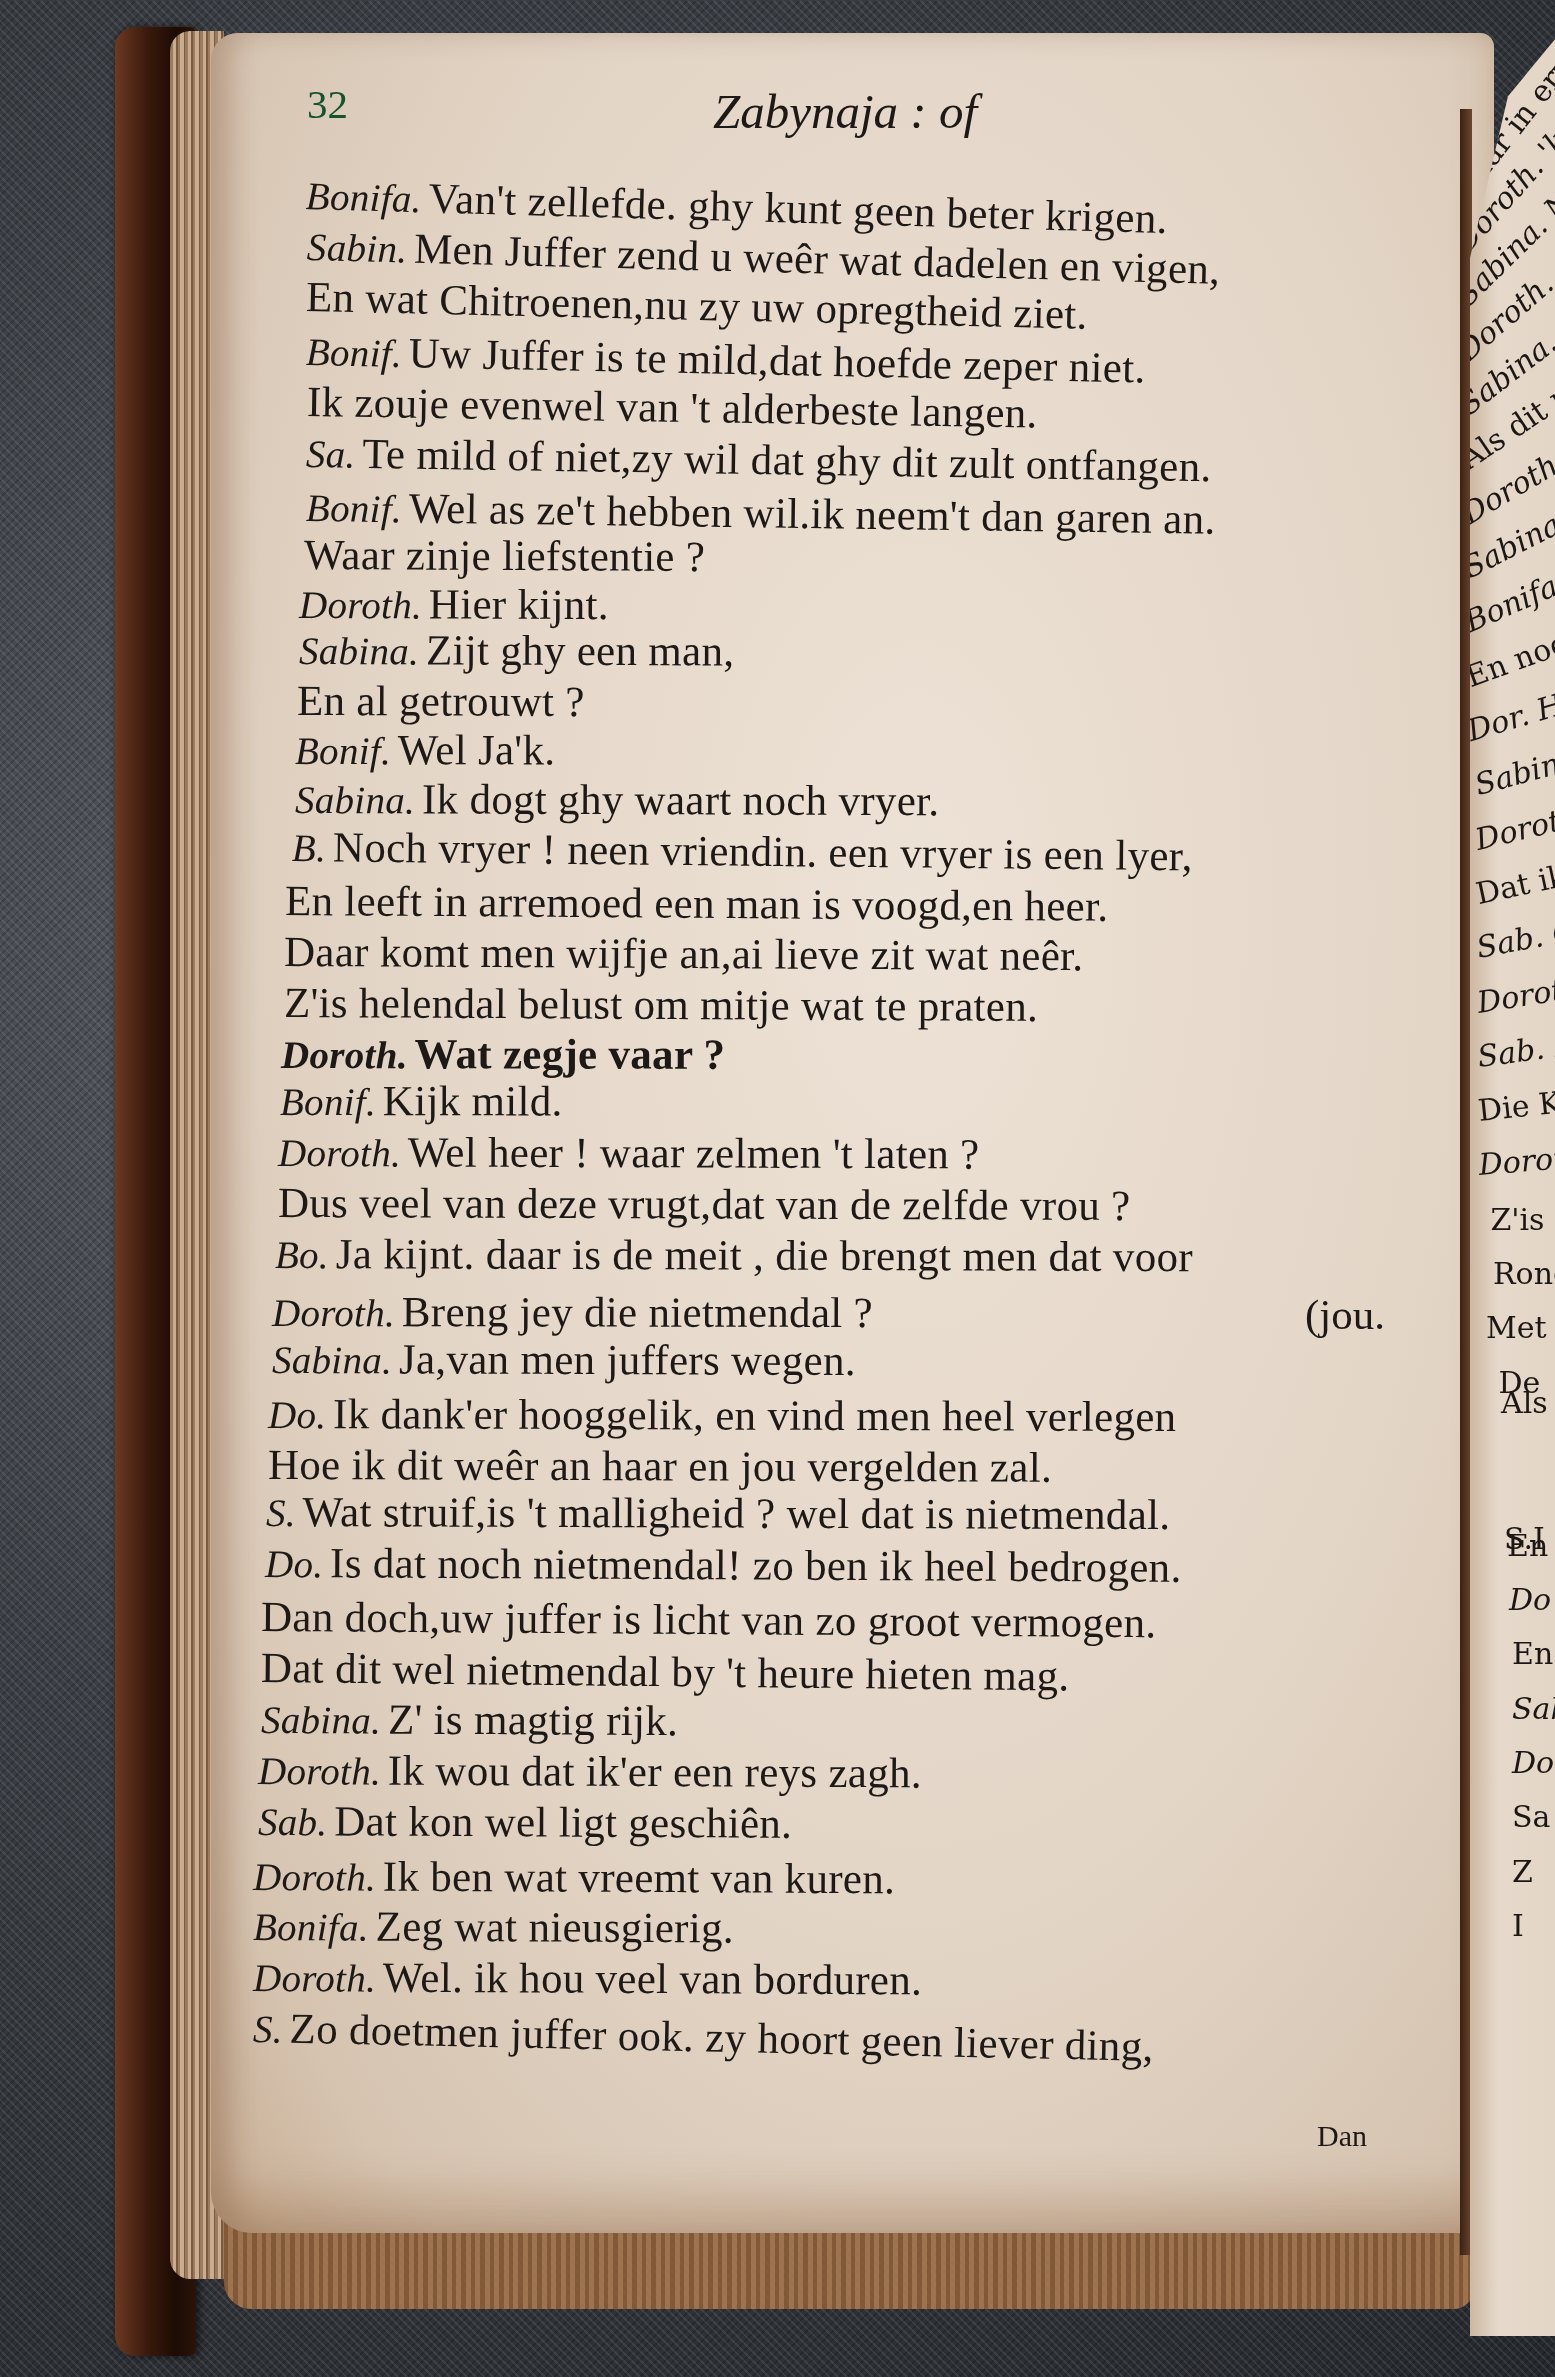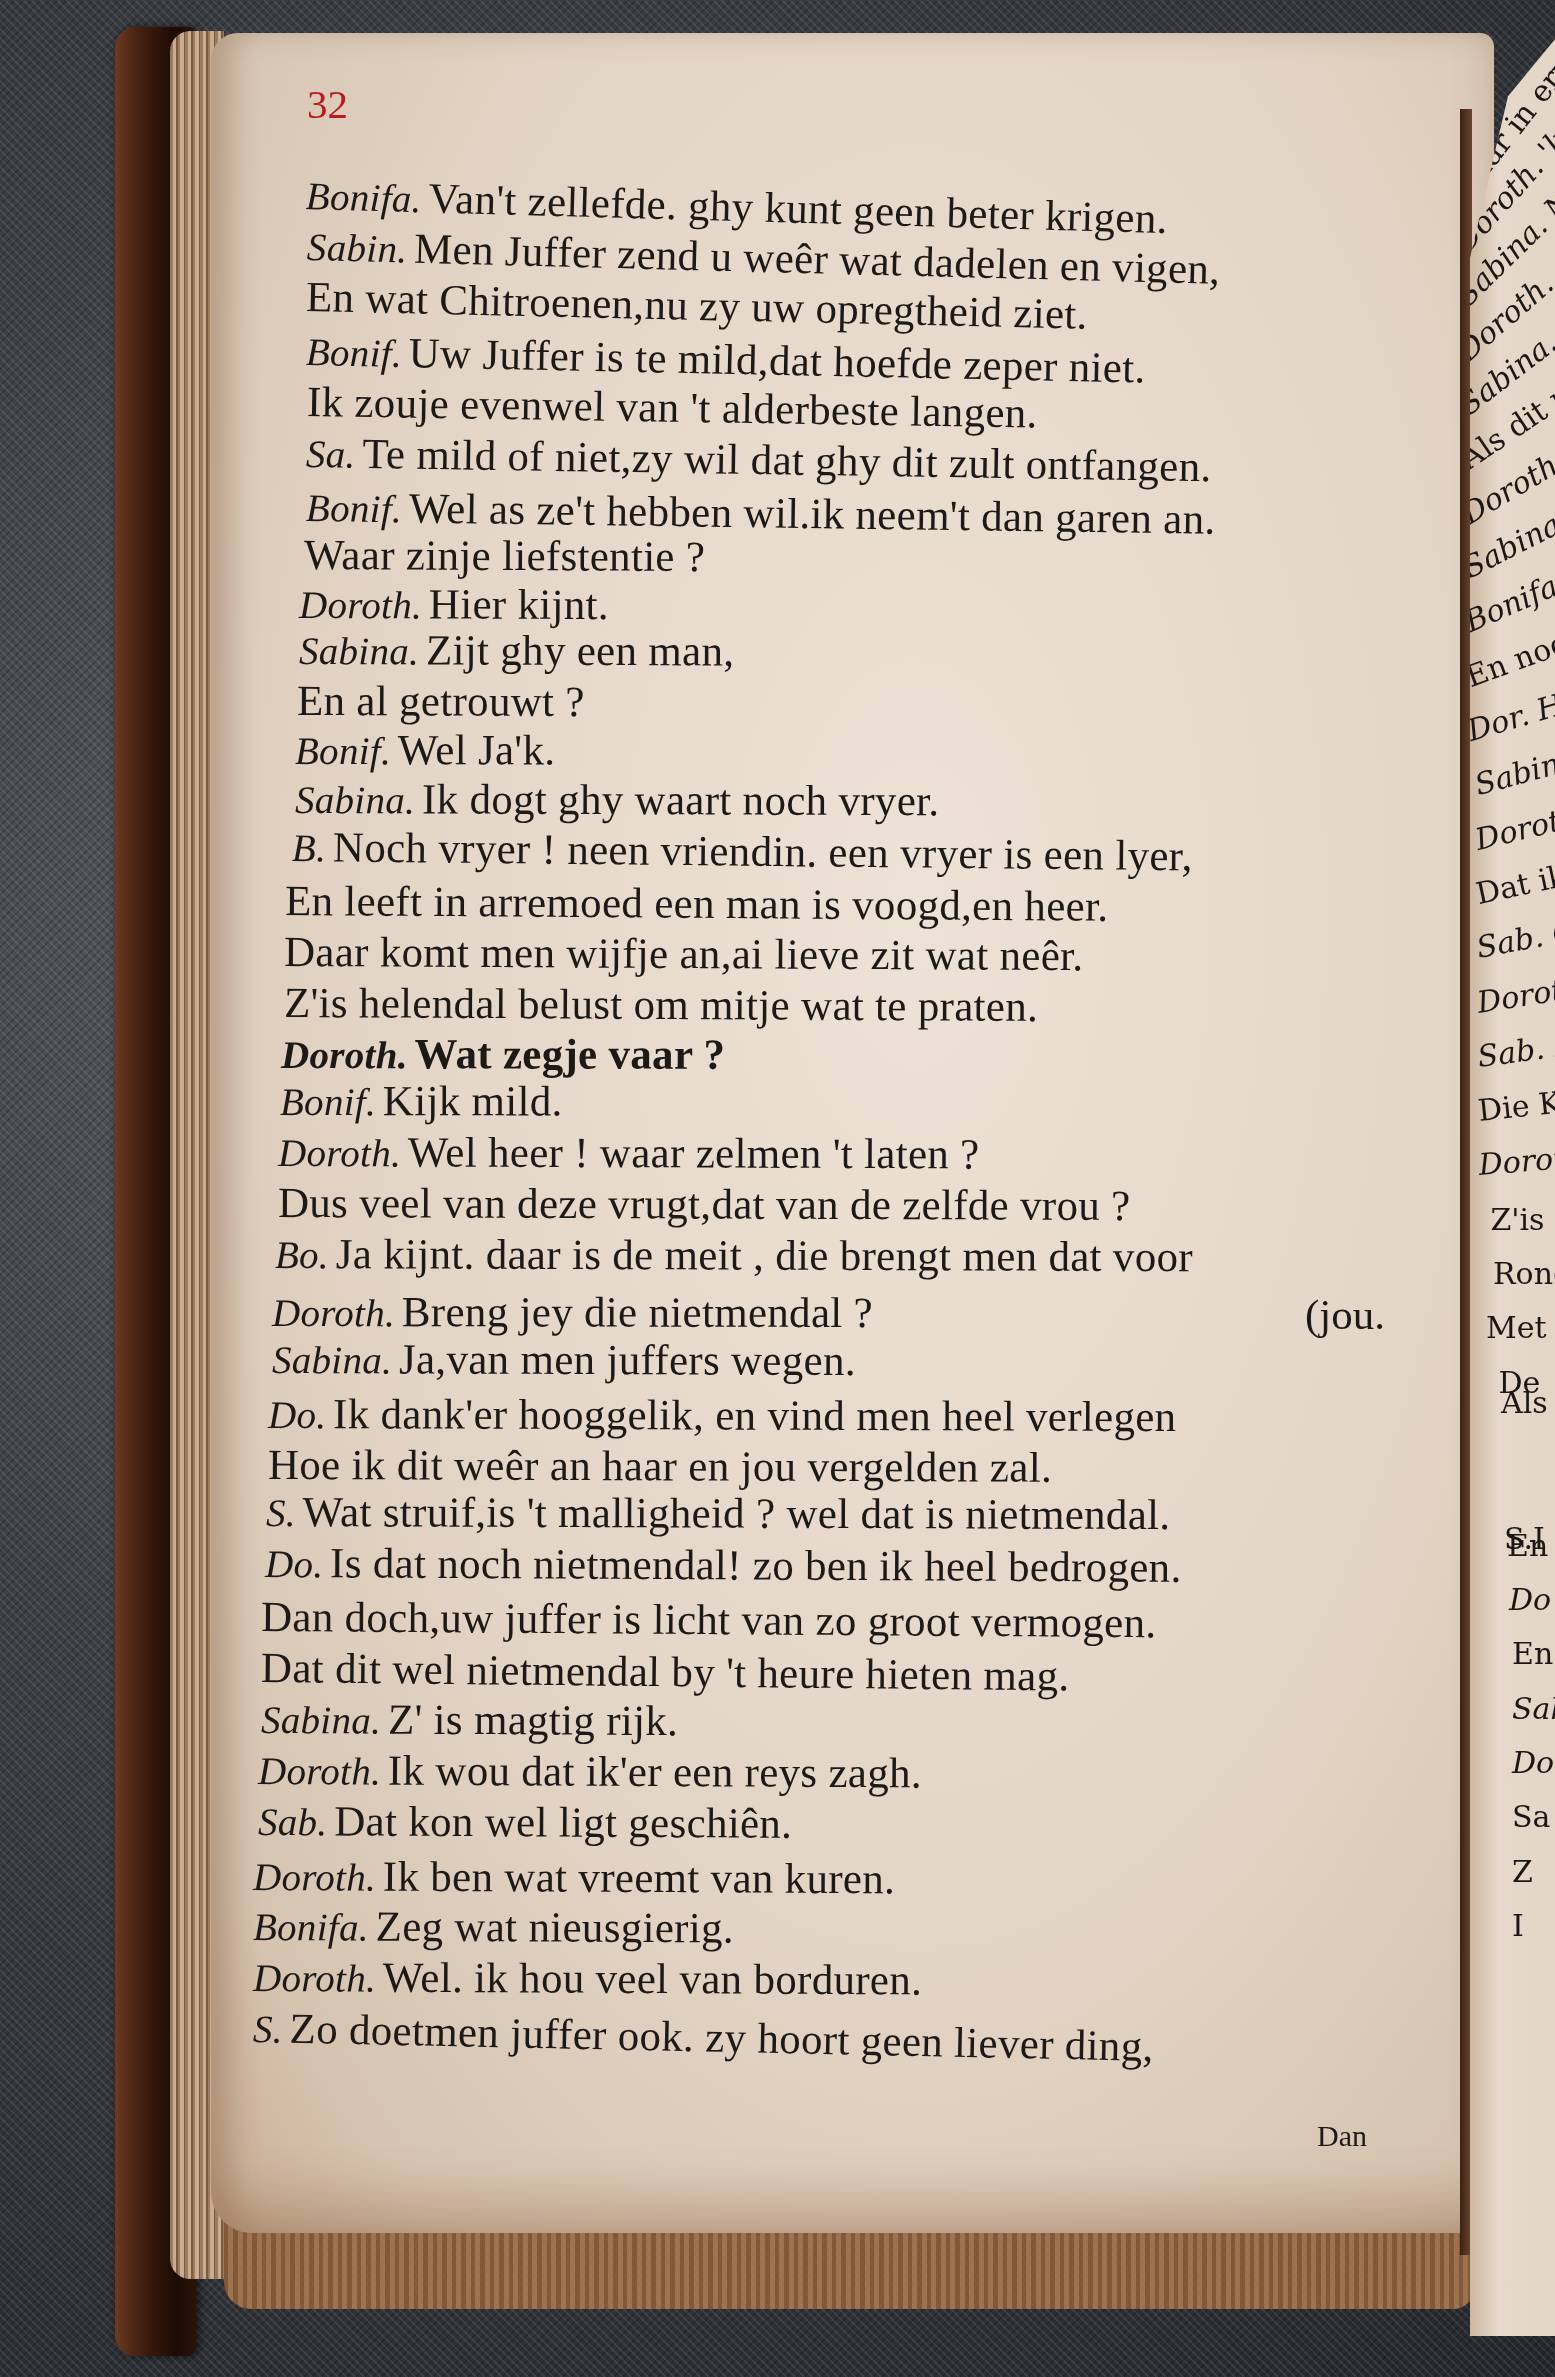--- a/index.html
+++ b/index.html
@@ -56,21 +56,21 @@
 
   .text-layer { position: absolute; left: 0; top: 0; width: 100%; height: 100%; }
   .line {
     position: absolute; white-space: nowrap;
     font-family: "Liberation Serif", "DejaVu Serif", serif;
     font-size: 43px; color: #1d1916; letter-spacing: 0.3px;
     transform-origin: 0 50%;
   }
   .speaker { font-style: italic; font-size: 39px; margin-right: 6.8px; }
   .page-number {
-    position: absolute; left: 307px; top: 80px; font-size: 41px; color: #b91c1c;
+    position: absolute; left: 307px; top: 80px; font-size: 41px; color: #14532d;
     font-family: "Liberation Serif", serif;
   }
   .running-head {
     position: absolute; left: 713px; top: 83px; font-size: 49px; color: #1d1916;
     font-style: italic; font-family: "Liberation Serif", serif;
   }
   .catchword {
     position: absolute; left: 1317px; top: 2119px; font-size: 30px; color: #1d1916;
     font-family: "Liberation Serif", serif;
   }
@@ -121,20 +121,21 @@
     <div class="right-line" style="top: 1609px; left: 42px; transform: rotate(0deg); transform-origin: 0px 100%;">En</div>
     <div class="right-line it" style="top: 1664px; left: 42px; transform: rotate(0deg); transform-origin: 0px 100%;">Sab</div>
     <div class="right-line it" style="top: 1718px; left: 42px; transform: rotate(0deg); transform-origin: 0px 100%;">Do</div>
     <div class="right-line" style="top: 1772px; left: 42px; transform: rotate(0deg); transform-origin: 0px 100%;">Sa</div>
     <div class="right-line" style="top: 1827px; left: 42px; transform: rotate(0deg); transform-origin: 0px 100%;">Z</div>
     <div class="right-line" style="top: 1881px; left: 42px; transform: rotate(0deg); transform-origin: 0px 100%;">I</div>
   </div>
 
 <div class="text-layer">
   <div class="page-number">32</div>
+  <div class="running-head">Zabynaja : of</div>
   <div id="lines">
       <div class="line" style="left: 306px; top: 170px; transform: rotate(1.6deg);"><span class="speaker">Bonifa.</span><span>Van't zellefde. ghy kunt geen beter krigen.</span></div>
       <div class="line" style="left: 307px; top: 221px; transform: rotate(1.5deg);"><span class="speaker">Sabin.</span><span>Men Juffer zend u weêr wat dadelen en vigen,</span></div>
       <div class="line" style="left: 306px; top: 272px; transform: rotate(1.3deg);"><span>En wat Chitroenen,nu zy uw opregtheid ziet.</span></div>
       <div class="line" style="left: 306px; top: 326px; transform: rotate(1.2deg);"><span class="speaker">Bonif.</span><span>Uw Juffer is te mild,dat hoefde zeper niet.</span></div>
       <div class="line" style="left: 307px; top: 377px; transform: rotate(0.9deg);"><span>Ik zouje evenwel van 't alderbeste langen.</span></div>
       <div class="line" style="left: 306px; top: 428px; transform: rotate(0.9deg);"><span class="speaker">Sa.</span><span>Te mild of niet,zy wil dat ghy dit zult ontfangen.</span></div>
       <div class="line" style="left: 306px; top: 482px; transform: rotate(0.8deg);"><span class="speaker">Bonif.</span><span>Wel as ze't hebben wil.ik neem't dan garen an.</span></div>
       <div class="line" style="left: 304px; top: 530px; transform: rotate(0.3deg);"><span>Waar zinje liefstentie ?</span></div>
       <div class="line" style="left: 299px; top: 579px; transform: rotate(0.2deg);"><span class="speaker">Doroth.</span><span>Hier kijnt.</span></div>

